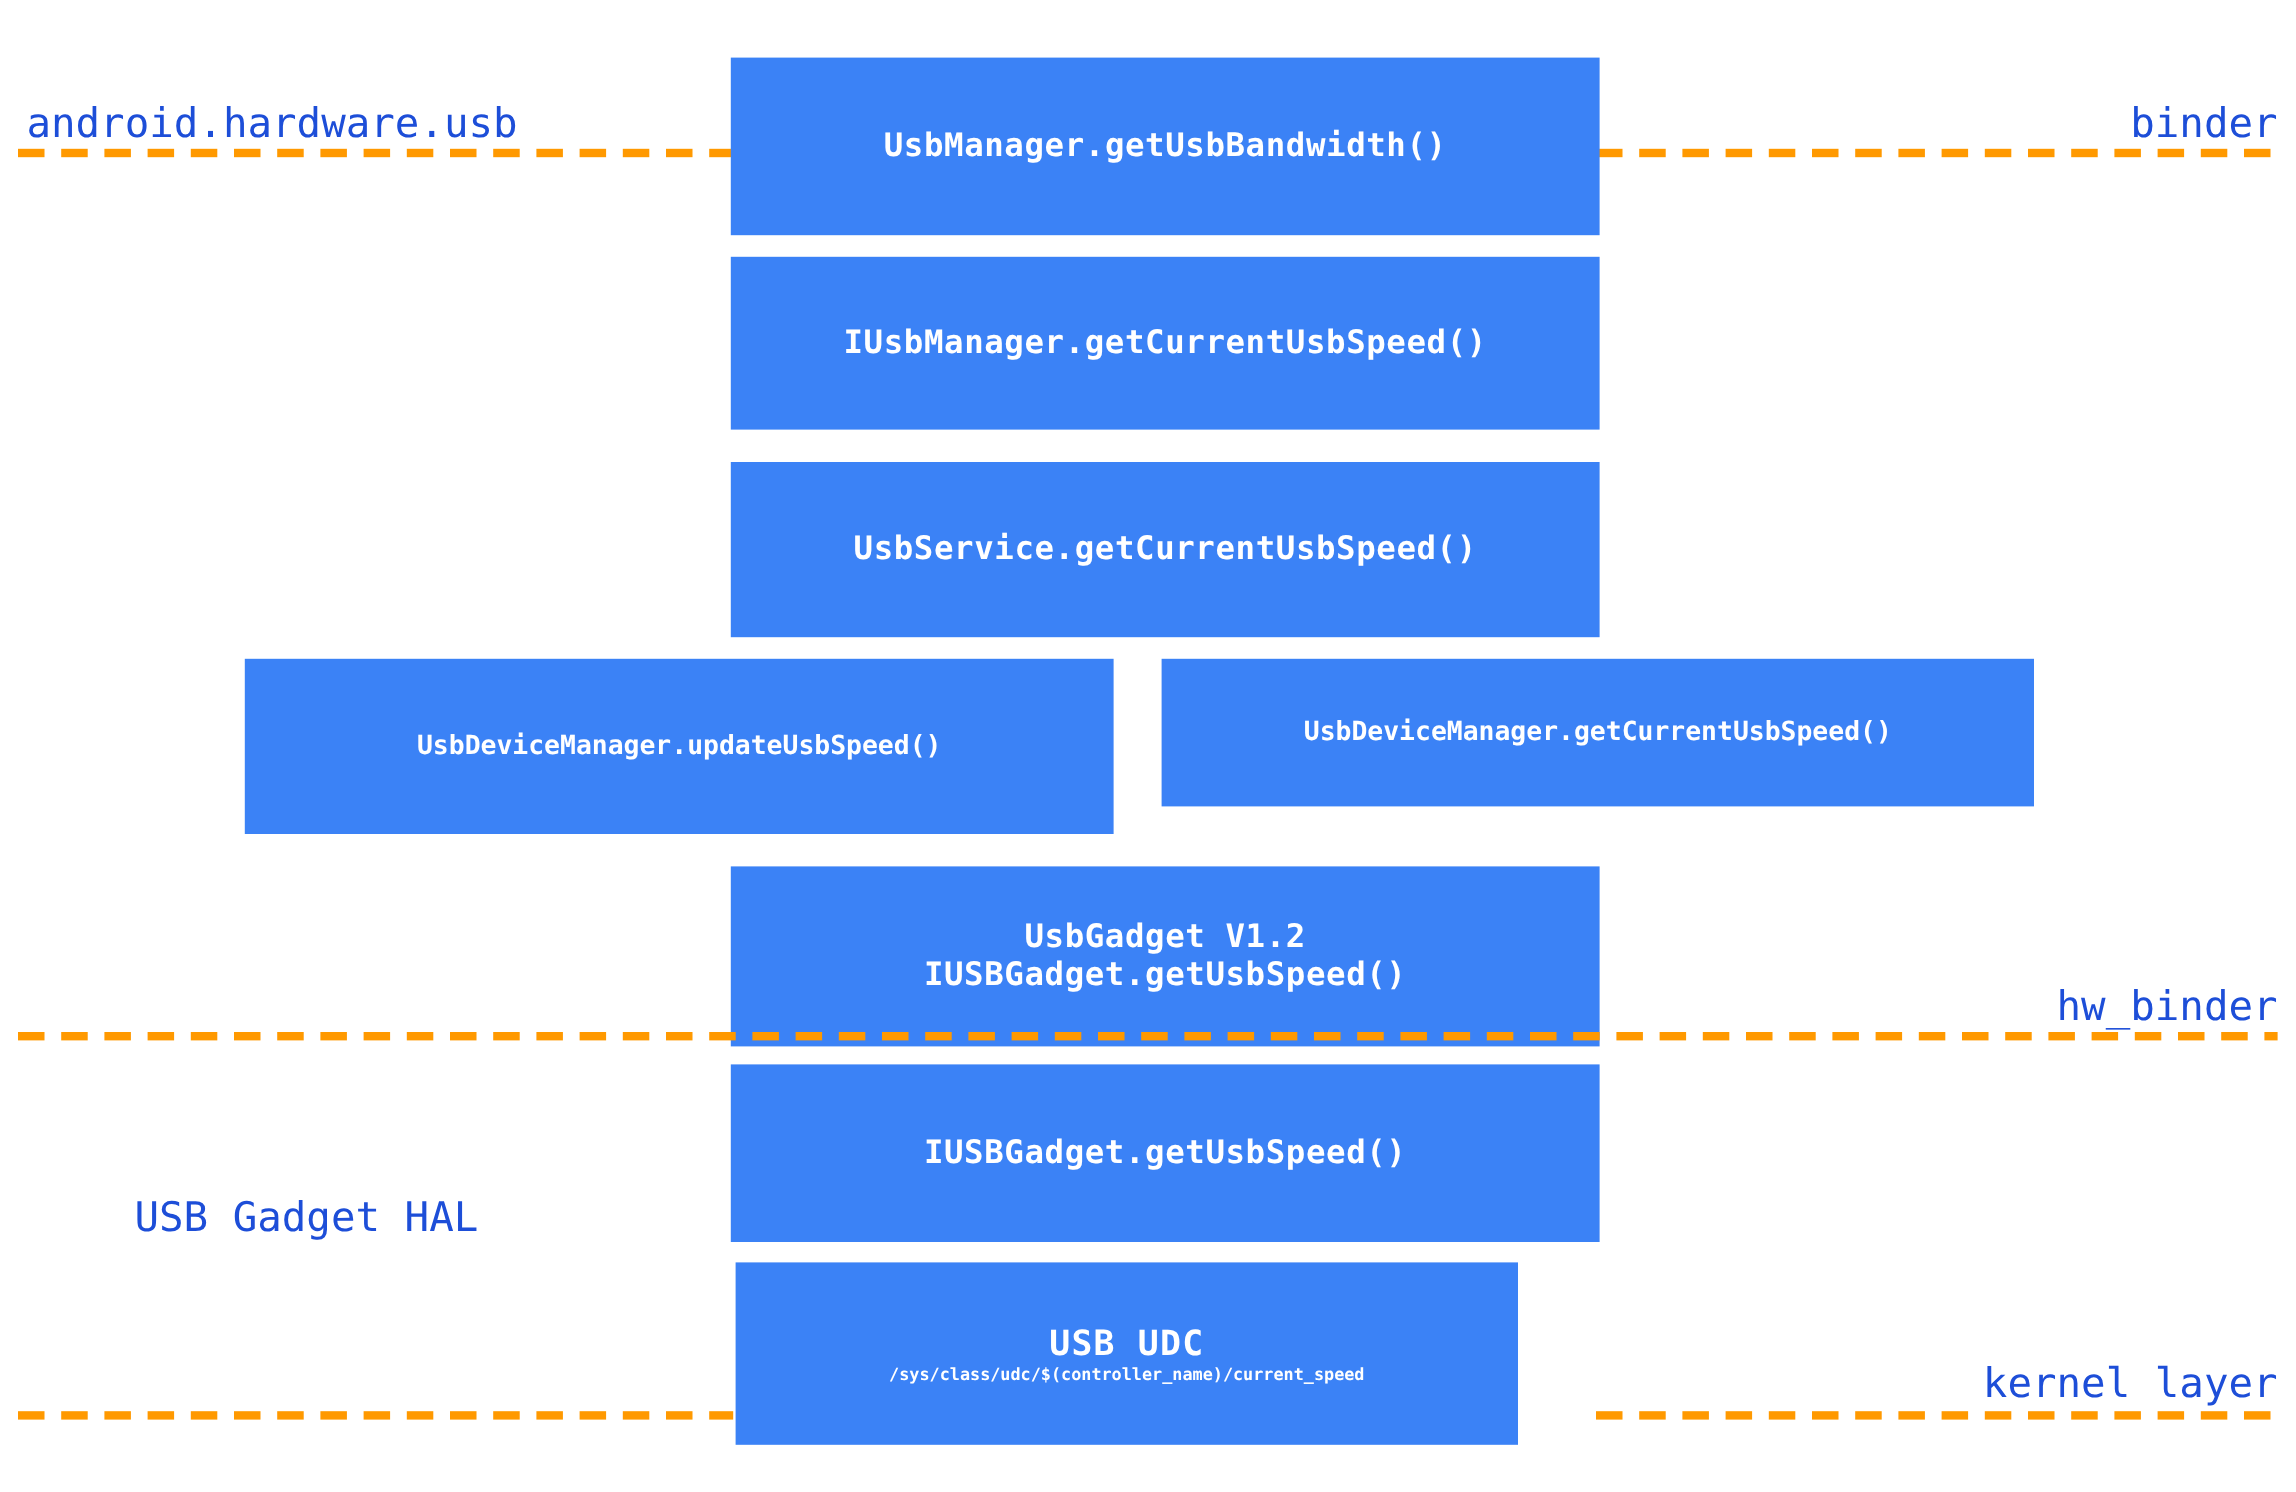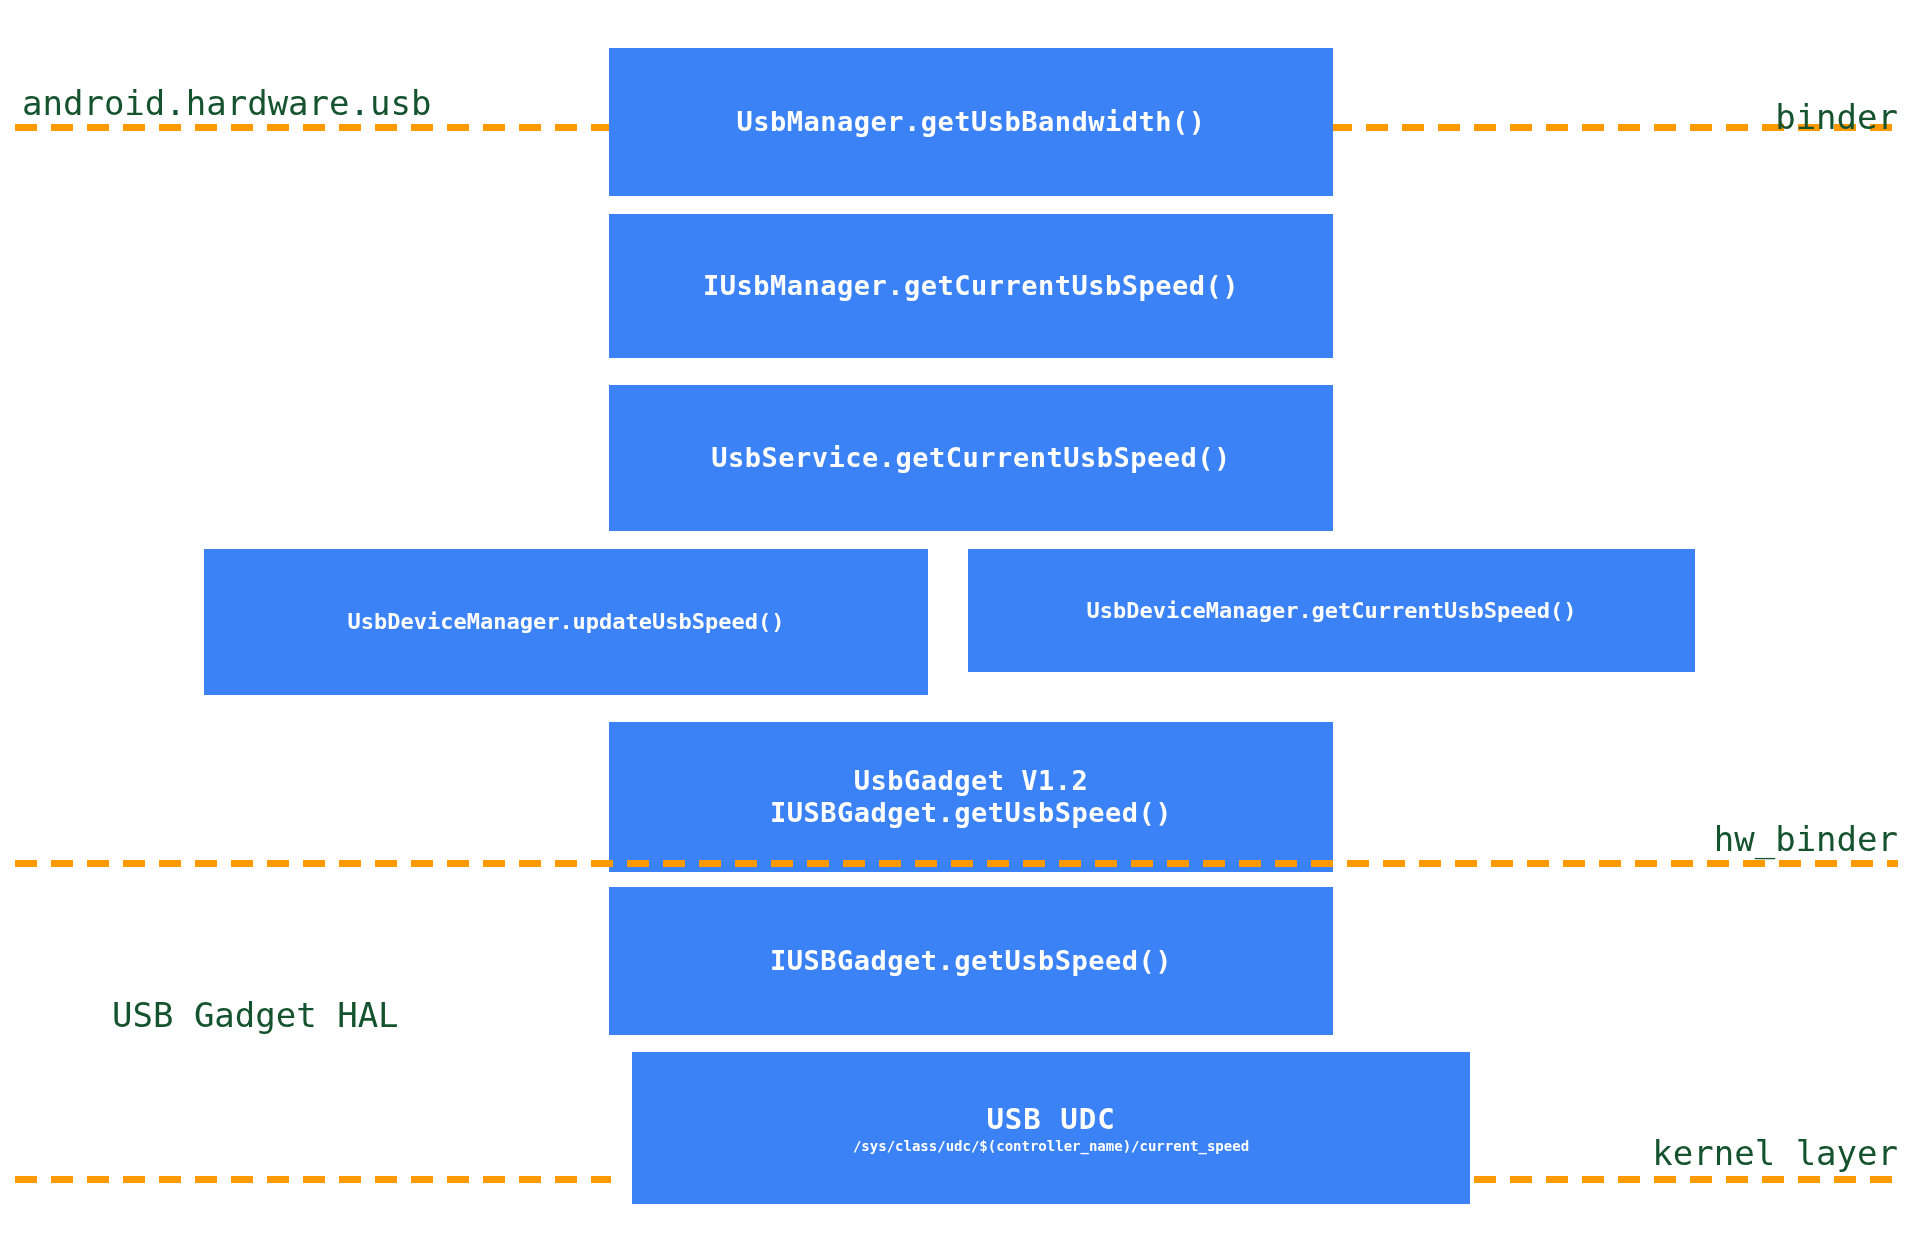--- a/index.html
+++ b/index.html
@@ -63,21 +63,21 @@
     background-repeat: repeat-x;
   }
   .dash.over {
     z-index: 5;
   }
   .dash.under {
     z-index: 1;
   }
   .layer-label {
     position: absolute;
-    color: #14532d;
+    color: #1d4ed8;
     font-family: "DejaVu Sans Mono", monospace;
     font-weight: normal;
     font-size: 34px;
     letter-spacing: 0px;
     white-space: nowrap;
     z-index: 4;
   }
   .layer-label.right {
     text-align: right;
   }
@@ -90,21 +90,21 @@
   <div class="dash under" style="left:15px; top:124px; width:596px;"></div>
   <div class="dash under" style="left:1330px; top:124px; width:568px;"></div>
 
   <div class="dash over" style="left:15px; top:860px; width:1883px;"></div>
 
   <div class="dash under" style="left:15px; top:1176px; width:596px;"></div>
   <div class="dash under" style="left:1330px; top:1176px; width:568px;"></div>
 
   <div class="layer-label" style="left:22px; top:83px;">android.hardware.usb</div>
 
-  <div class="layer-label right" style="right:15px; top:97px;">binder</div>
+  <div class="layer-label right" style="right:15px; top:83px;">binder</div>
 
 
   <div class="layer-label right" style="right:15px; top:819px;">hw_binder</div>
 
   <div class="layer-label" style="left:112px; top:995px;">USB Gadget HAL</div>
 
   <div class="layer-label right" style="right:15px; top:1133px;">kernel layer</div>
 
   <div class="box" style="left:609px; top:48px; width:724px; height:148px;">
     <div class="line-main">UsbManager.getUsbBandwidth()</div>
@@ -128,18 +128,18 @@
 
   <div class="box" style="left:609px; top:722px; width:724px; height:150px;">
     <div class="line-main">UsbGadget V1.2</div>
     <div class="line-main">IUSBGadget.getUsbSpeed()</div>
   </div>
 
   <div class="box" style="left:609px; top:887px; width:724px; height:148px;">
     <div class="line-main">IUSBGadget.getUsbSpeed()</div>
   </div>
 
-  <div class="box" style="left:632px; top:1052px; width:838px; height:152px;">
+  <div class="box" style="left:613px; top:1052px; width:652px; height:152px;">
     <div class="line-title">USB UDC</div>
     <div class="line-sub">/sys/class/udc/$(controller_name)/current_speed</div>
   </div>
 
 </div>
 
 </body></html>

